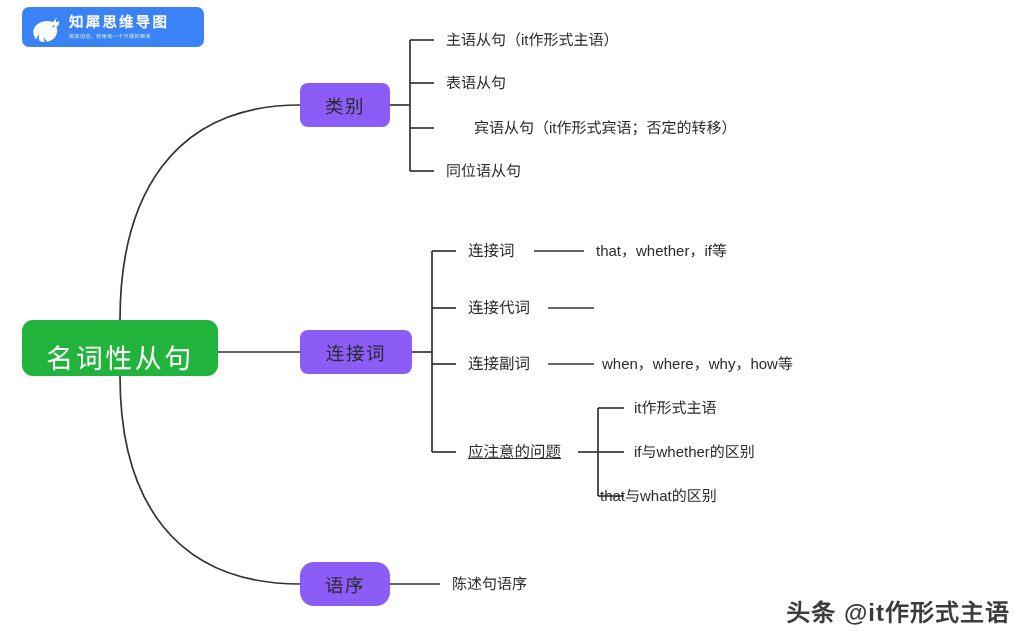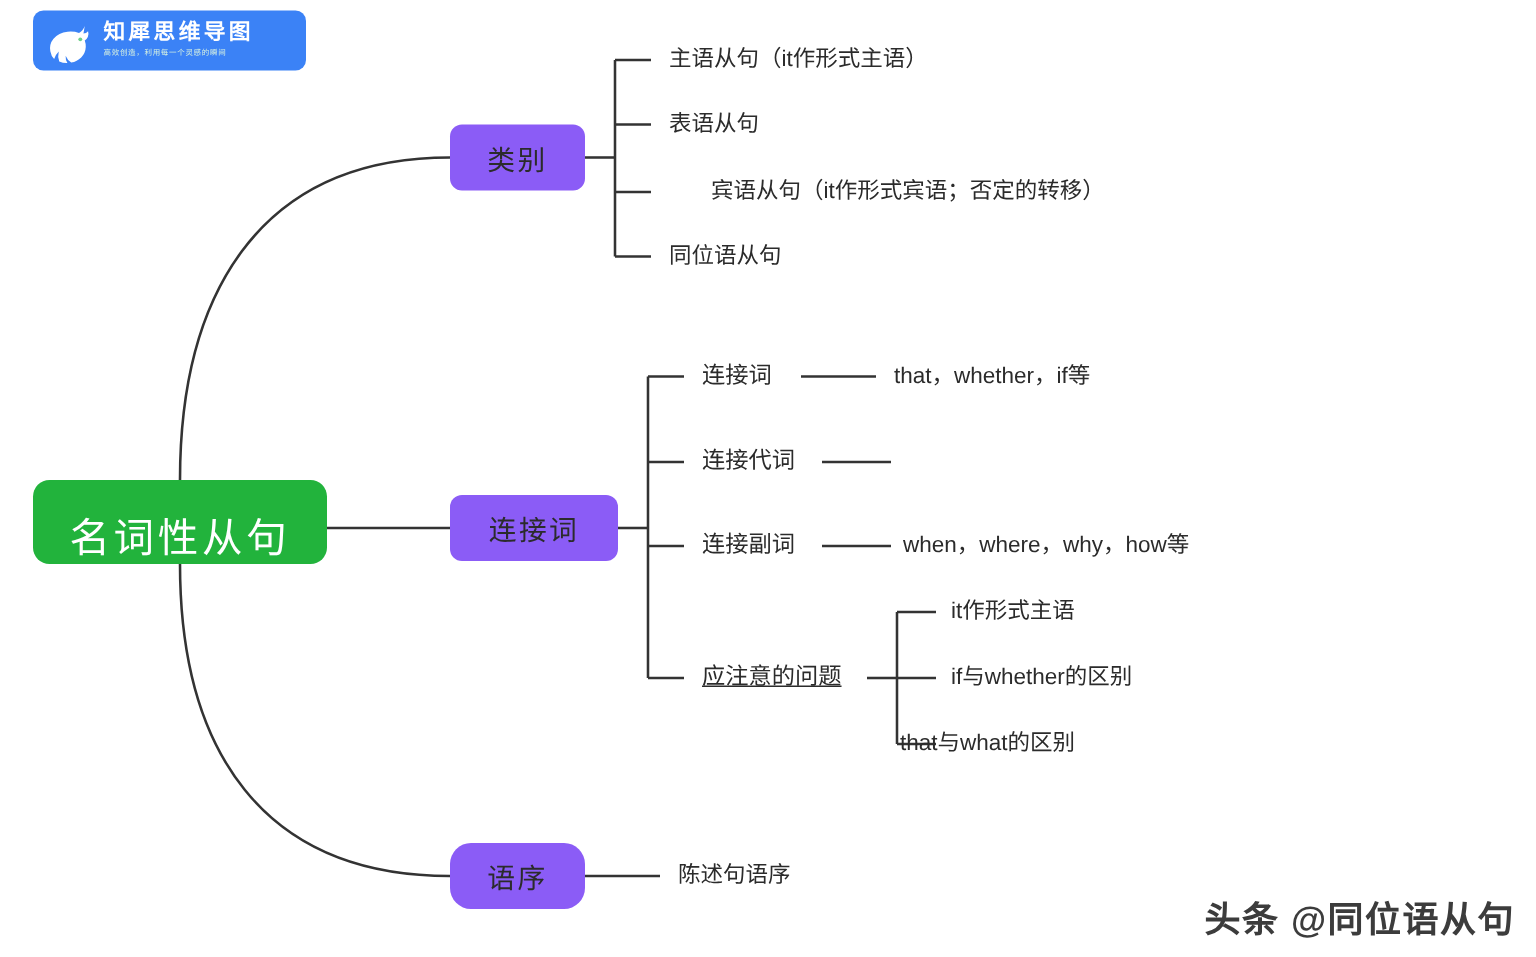--- a/index.html
+++ b/index.html
@@ -250,15 +250,15 @@
 
 
   <div class="leaf" style="left:602px; top:353px;">when，where，why，how等</div>
 
   <div class="leaf" style="left:634px; top:397px;">it作形式主语</div>
   <div class="leaf" style="left:634px; top:441px;">if与whether的区别</div>
   <div class="leaf" style="left:600px; top:485px;">that与what的区别</div>
 
   <div class="leaf" style="left:452px; top:573px;">陈述句语序</div>
 
-  <div id="watermark">头条 @同位语从句</div>
+  <div id="watermark">头条 @it作形式主语</div>
 
 </div>
 
 </body></html>

